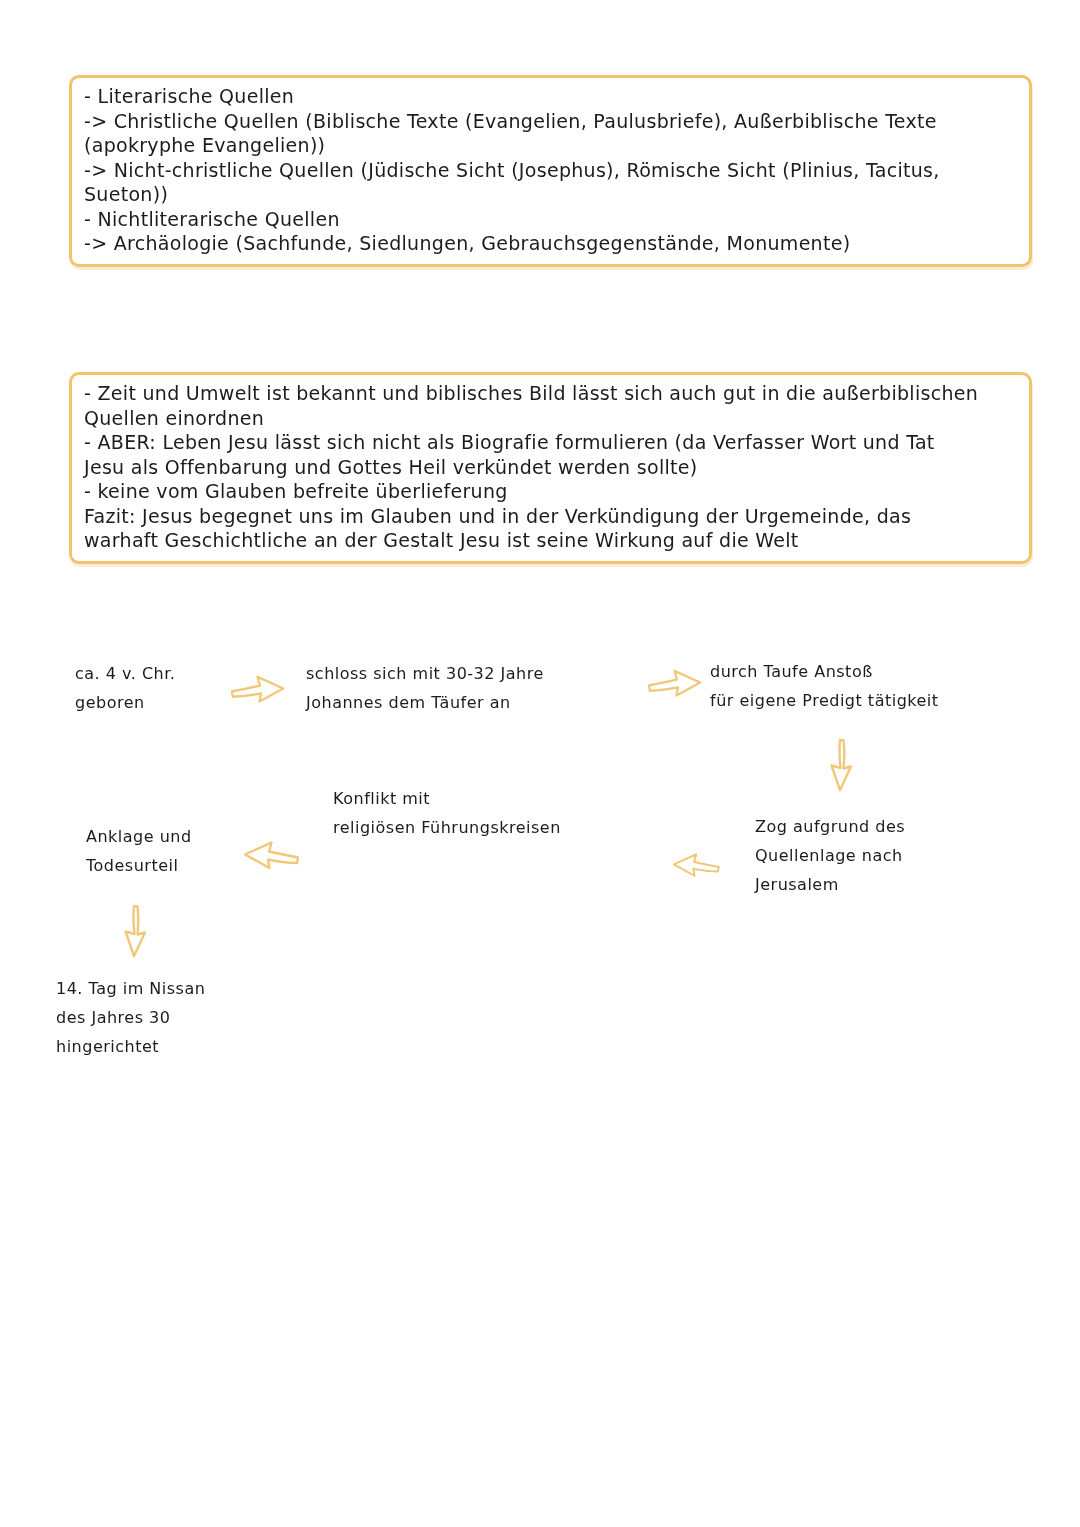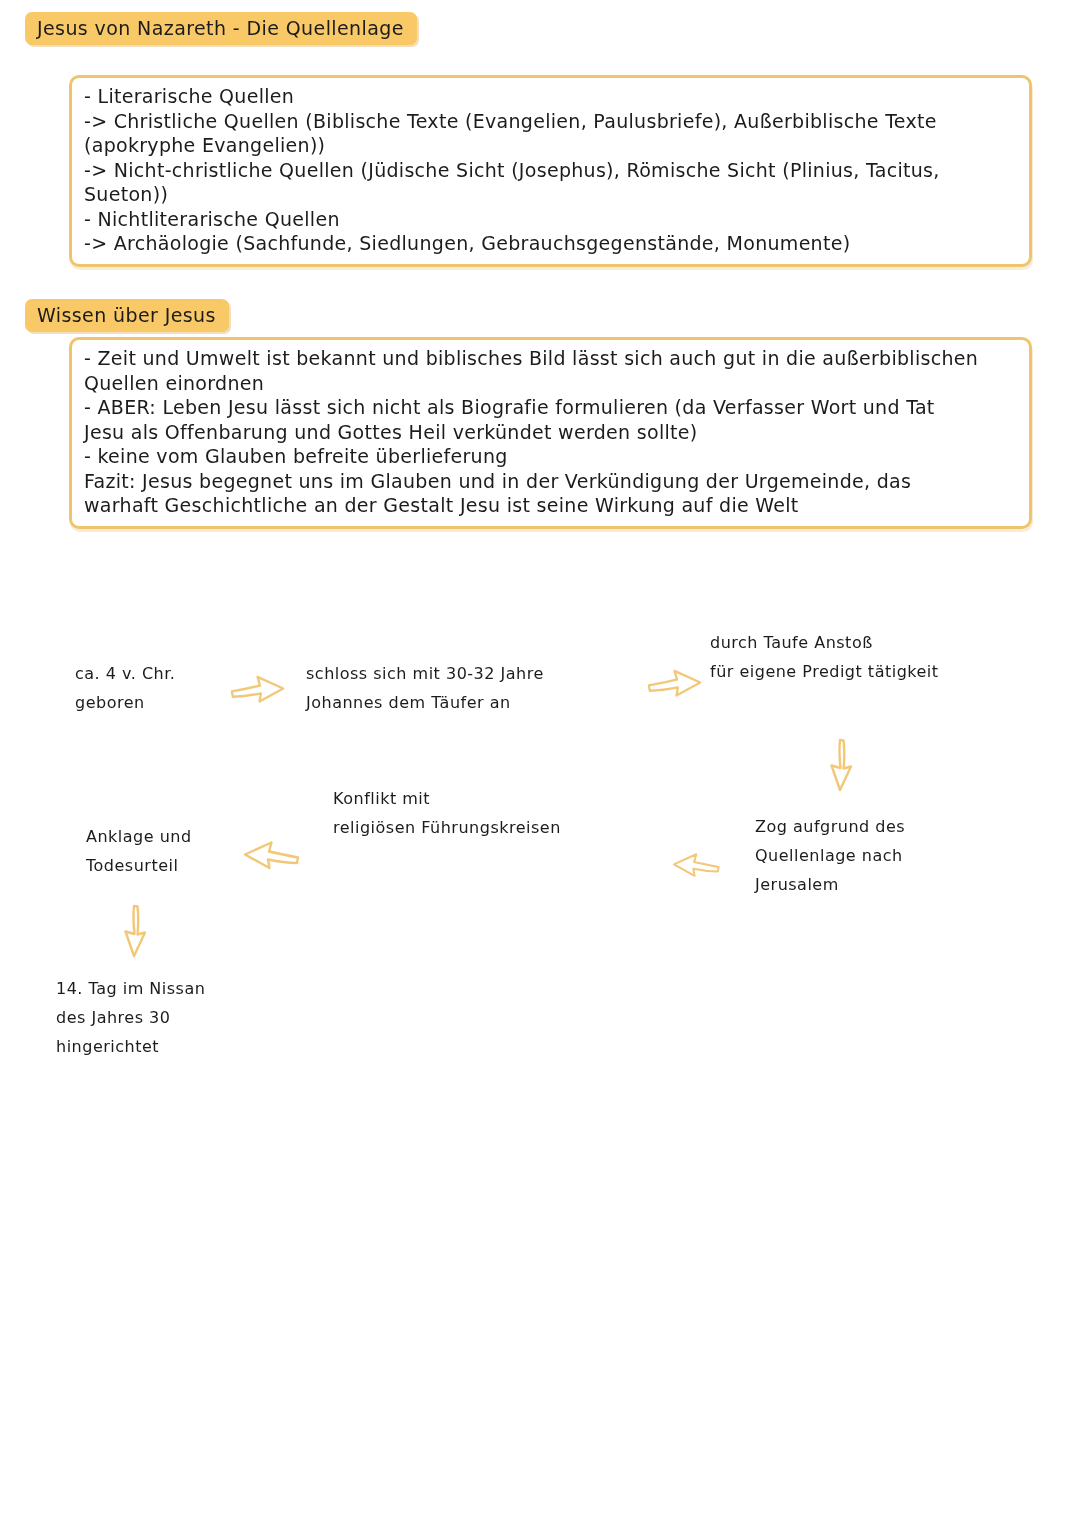--- a/index.html
+++ b/index.html
@@ -65,33 +65,31 @@
     stroke-linejoin:round;
     stroke-linecap:round;
   }
   .arrow.flip{transform:scaleX(-1);}
 </style>
 </head>
 <body>
 
 <div class="page">
 
-  <div class="badge" style="left:25px;top:12px">Jesus von Nazareth - Die Quellenlage</div>
 
   <div class="note-box" style="top:75px">- Literarische Quellen
 -&gt; Christliche Quellen (Biblische Texte (Evangelien, Paulusbriefe), Außerbiblische Texte
 (apokryphe Evangelien))
 -&gt; Nicht-christliche Quellen (Jüdische Sicht (Josephus), Römische Sicht (Plinius, Tacitus,
 Sueton))
 - Nichtliterarische Quellen
 -&gt; Archäologie (Sachfunde, Siedlungen, Gebrauchsgegenstände, Monumente)</div>
 
-  <div class="badge" style="left:25px;top:299px">Wissen über Jesus</div>
 
-  <div class="note-box" style="top:337px">- Zeit und Umwelt ist bekannt und biblisches Bild lässt sich auch gut in die außerbiblischen
+  <div class="note-box" style="top:372px">- Zeit und Umwelt ist bekannt und biblisches Bild lässt sich auch gut in die außerbiblischen
 Quellen einordnen
 - ABER: Leben Jesu lässt sich nicht als Biografie formulieren (da Verfasser Wort und Tat
 Jesu als Offenbarung und Gottes Heil verkündet werden sollte)
 - keine vom Glauben befreite überlieferung
 Fazit: Jesus begegnet uns im Glauben und in der Verkündigung der Urgemeinde, das
 warhaft Geschichtliche an der Gestalt Jesu ist seine Wirkung auf die Welt</div>
 
   <div>
 
     <div class="fnode" style="left:75px;top:659px">ca. 4 v. Chr.
@@ -101,21 +99,21 @@
       <path d="M4 23.5 C14 21.5 24 19.5 33 17.5 L30.5 8.5 L57 20.5 L32.5 34 L34 25.5 C24 27.5 13 28.8 5 29 Z"></path>
     </svg>
 
     <div class="fnode" style="left:306px;top:659px">schloss sich mit 30-32 Jahre
 Johannes dem Täufer an</div>
 
     <svg class="arrow" style="left:645px;top:662px" width="62" height="40" viewBox="0 0 64 40">
       <path d="M4 23.5 C14 21.5 24 19.5 33 17.5 L30.5 8.5 L57 20.5 L32.5 34 L34 25.5 C24 27.5 13 28.8 5 29 Z"></path>
     </svg>
 
-    <div class="fnode" style="left:710px;top:628px">durch Taufe Anstoß
+    <div class="fnode" style="left:710px;top:657px">durch Taufe Anstoß
 für eigene Predigt tätigkeit</div>
 
     <svg class="arrow" style="left:818px;top:736px" width="42" height="58" viewBox="0 0 42 58">
       <path d="M22 4 C21 14 21.5 23 22.5 32 L13.5 29.5 L22 54 L33 30.5 L25.5 32.5 C26.5 22 26.5 12 25.5 4.5 Z"></path>
     </svg>
 
     <div class="fnode" style="left:755px;top:812px">Zog aufgrund des
 Quellenlage nach
 Jerusalem</div>
 

